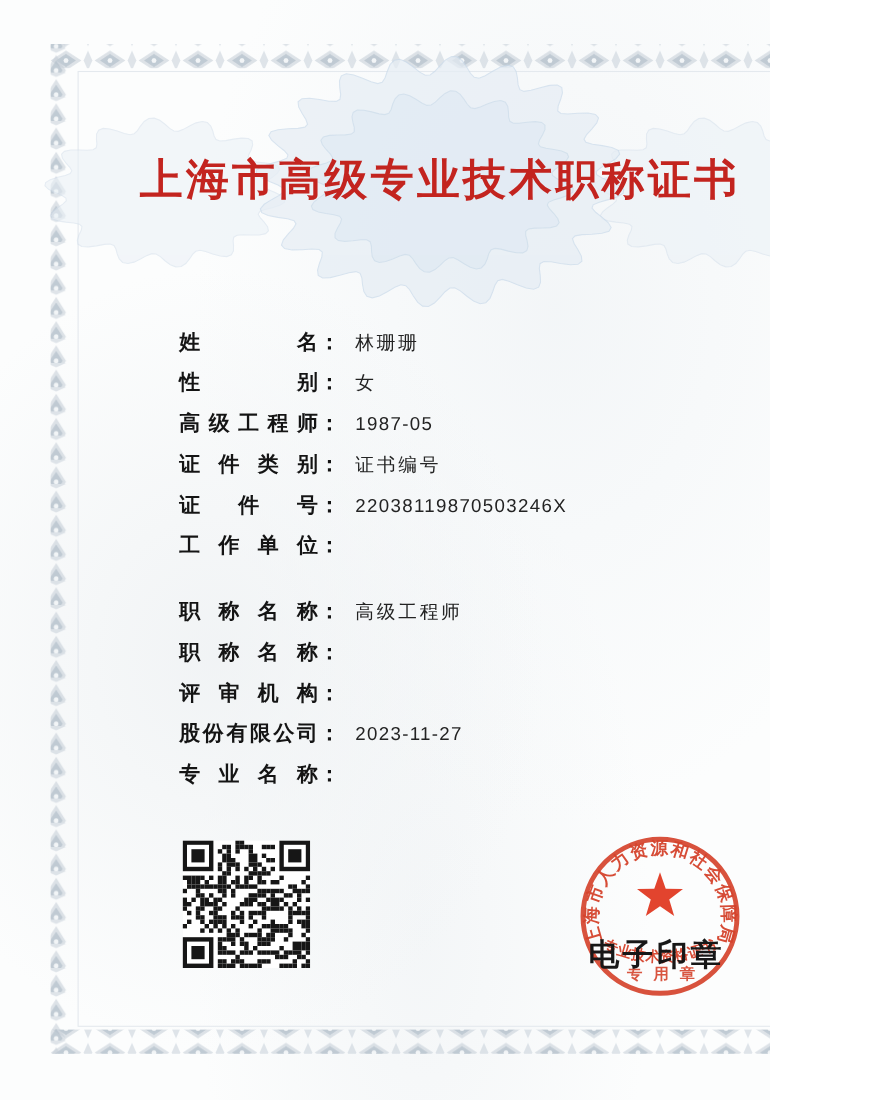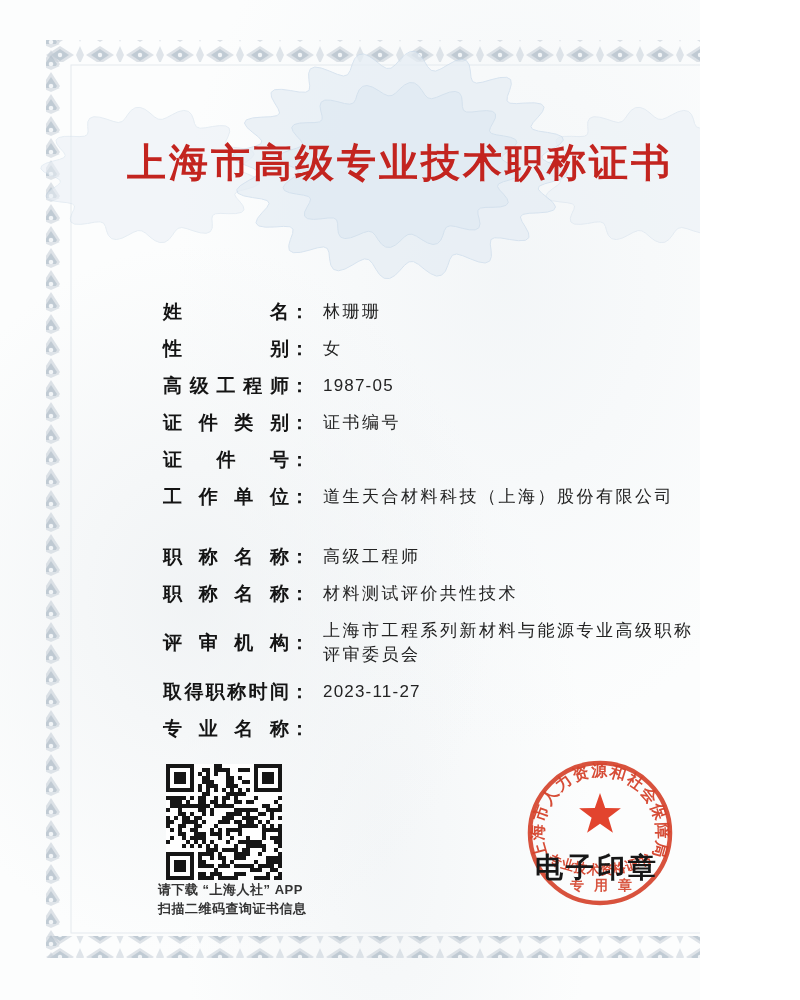--- a/index.html
+++ b/index.html
@@ -106,48 +106,46 @@
       <span class="fvalue num">1987-05</span>
     </div>
     <div class="row">
       <span class="flabel">证件类别</span>
         <span class="fcolon">：</span>
       <span class="fvalue">证书编号</span>
     </div>
     <div class="row">
       <span class="flabel">证件号</span>
         <span class="fcolon">：</span>
+      <span class="fvalue num">22038119870503246X</span>
     </div>
     <div class="row">
       <span class="flabel">工作单位</span>
         <span class="fcolon">：</span>
-      <span class="fvalue">道生天合材料科技（上海）股份有限公司</span>
     </div>
 
     <div class="group-title">
       <div class="row">
         <span class="flabel">职称名称</span>
           <span class="fcolon">：</span>
         <span class="fvalue">高级工程师</span>
       </div>
       <div class="row">
         <span class="flabel">职称名称</span>
           <span class="fcolon">：</span>
-        <span class="fvalue">材料测试评价共性技术</span>
       </div>
       <div class="row">
         <span class="flabel">评审机构</span>
           <span class="fcolon">：</span>
-        <span class="fvalue">上海市工程系列新材料与能源专业高级职称评审委员会</span>
       </div>
     </div>
 
     <div class="group-issue">
       <div class="row">
-        <span class="flabel">取得职称时间</span>
+        <span class="flabel">股份有限公司</span>
           <span class="fcolon">：</span>
         <span class="fvalue num">2023-11-27</span>
       </div>
       <div class="row">
         <span class="flabel">专业名称</span>
           <span class="fcolon">：</span>
       </div>
     </div>
   </div>
 
@@ -481,24 +479,20 @@
         <rect x="4" y="4" width="20" height="20" fill="#ffffff"></rect>
         <rect x="8" y="8" width="12" height="12" fill="#161616"></rect>
         <rect x="88" y="0" width="28" height="28" fill="#161616"></rect>
         <rect x="92" y="4" width="20" height="20" fill="#ffffff"></rect>
         <rect x="96" y="8" width="12" height="12" fill="#161616"></rect>
         <rect x="0" y="88" width="28" height="28" fill="#161616"></rect>
         <rect x="4" y="92" width="20" height="20" fill="#ffffff"></rect>
         <rect x="8" y="96" width="12" height="12" fill="#161616"></rect>
       </svg>
   </div>
-  <div class="qr-caption">
-    <div>请下载 “上海人社” APP</div>
-    <div>扫描二维码查询证书信息</div>
-  </div>
 
   <svg class="seal" width="160" height="160" viewBox="0 0 160 160">
     <defs>
       <path id="seal-arc-top" d="M26.4,99.5 A57,57 0 1 1 133.6,99.5" fill="none"></path>
       <path id="seal-arc-inner" d="M30,110 Q80,132 130,110" fill="none"></path>
     </defs>
     <circle cx="80" cy="80" r="70" fill="none" stroke="#d5432c" stroke-width="4.5" opacity="0.92"></circle>
     <polygon points="80,40 85.2,54.9 100.9,55.2 88.4,64.7 92.9,79.8 80,70.8 67.1,79.8 71.6,64.7 59.1,55.2 74.8,54.9" fill="#e03a23" opacity="0.95"></polygon>
     <text font-size="16" font-weight="700" fill="#d5432c" letter-spacing="1.5" opacity="0.95">
       <textPath href="#seal-arc-top" startOffset="50%" text-anchor="middle">上海市人力资源和社会保障局</textPath>

